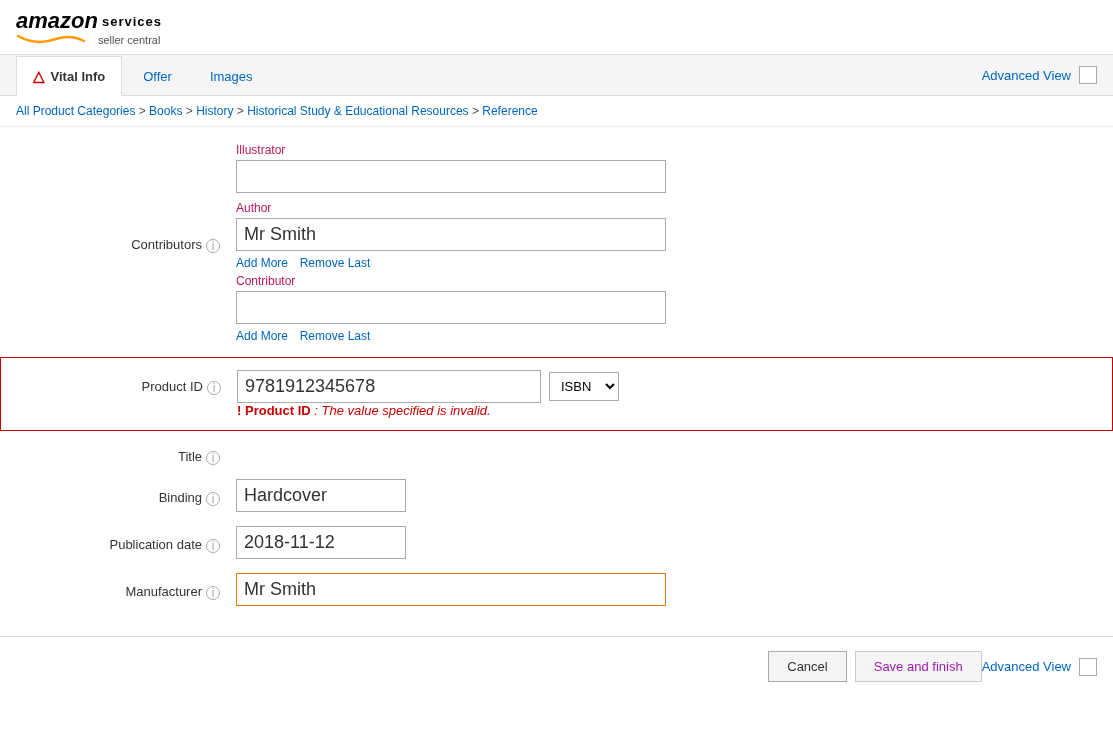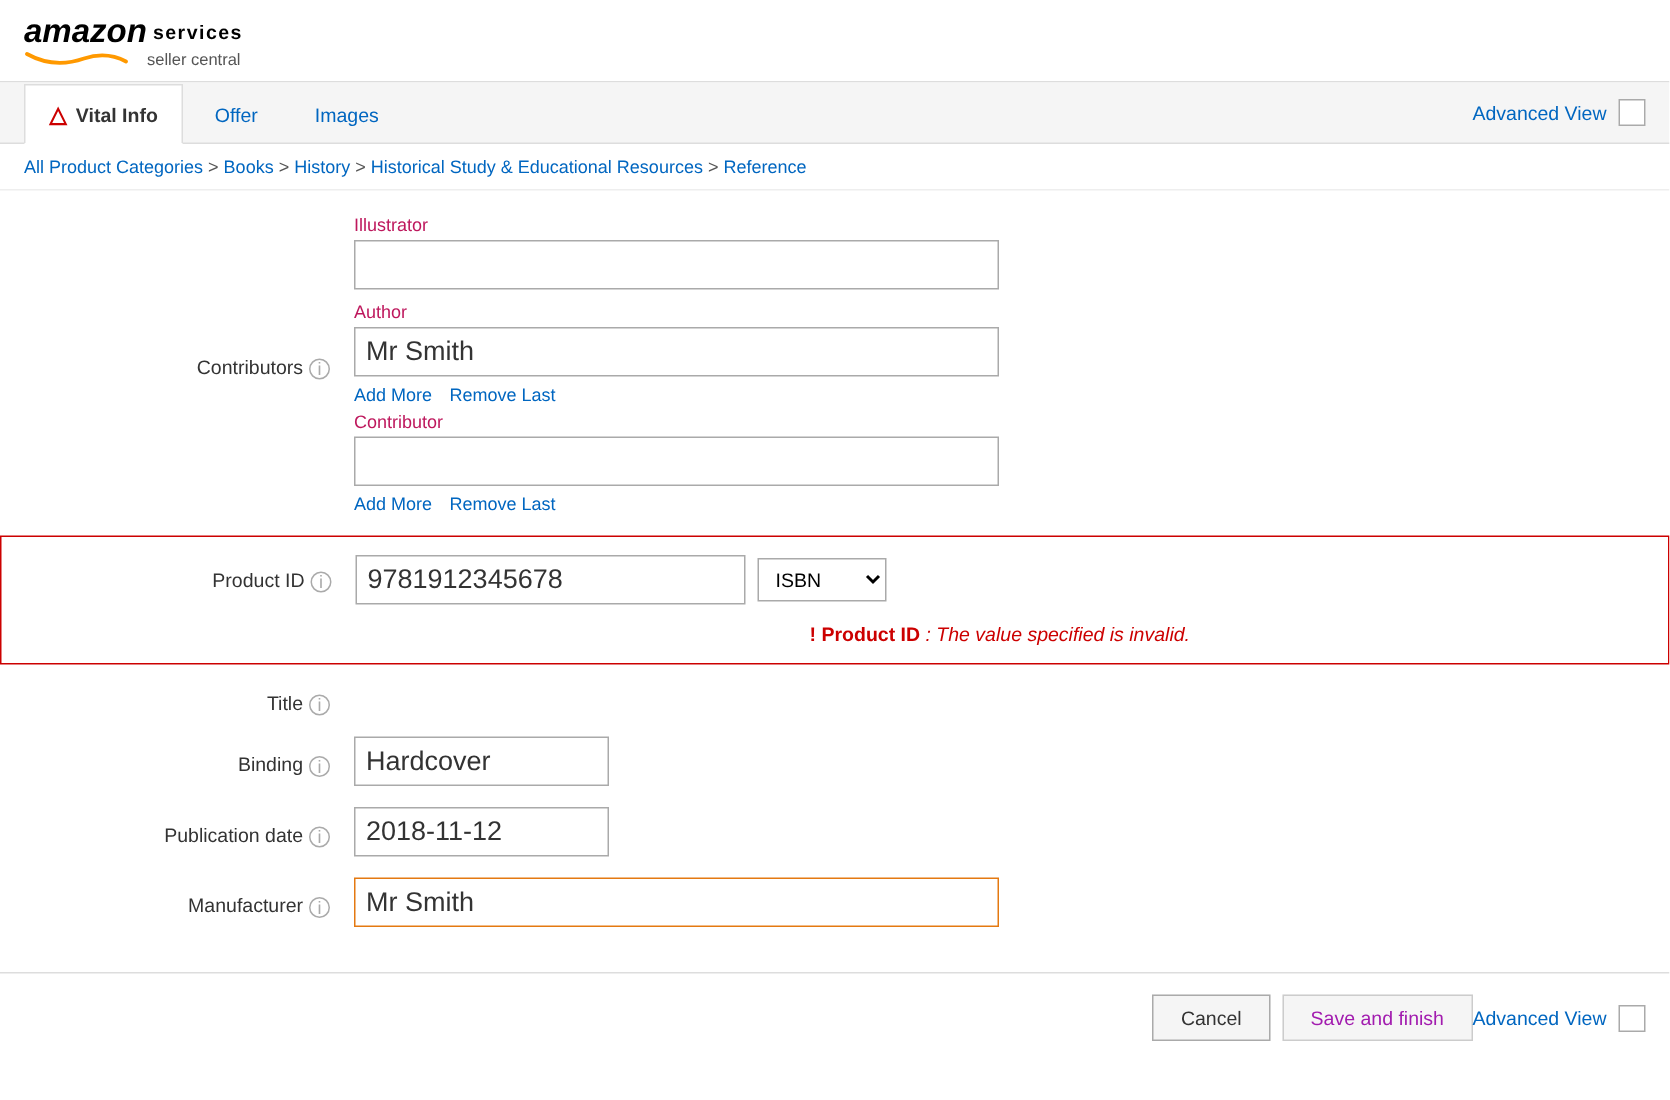--- a/index.html
+++ b/index.html
@@ -128,21 +128,21 @@
       width: 430px;
       padding: 5px 7px;
       border: 1px solid #aaa;
       font-size: 18px;
       color: #333;
     }
     .text-input.narrow {
       width: 170px;
     }
     .text-input.medium {
-      width: 260px;
+      width: 304px;
     }
     .text-input.wide {
       width: 430px;
     }
     .text-input.focused {
       border: 1px solid #E47911;
       outline: none;
     }
     .link-btn {
       color: #0066C0;
@@ -180,28 +180,27 @@
     .product-id-fields {
       display: flex;
       align-items: center;
       gap: 8px;
     }
     .isbn-select {
       padding: 5px 7px;
       border: 1px solid #aaa;
       font-size: 13px;
       background: #fff;
-      width: 86px;
+      width: 70px;
     }
     .error-message {
-      margin-top: 12px;
+      margin-top: 0;
       margin-left: 220px;
       font-size: 13px;
       color: #cc0000;
-      text-align: center;
     }
     .error-exclaim {
       color: #cc0000;
       font-weight: bold;
     }
     .error-field-name {
       color: #cc0000;
       font-weight: bold;
     }
     .error-text {

